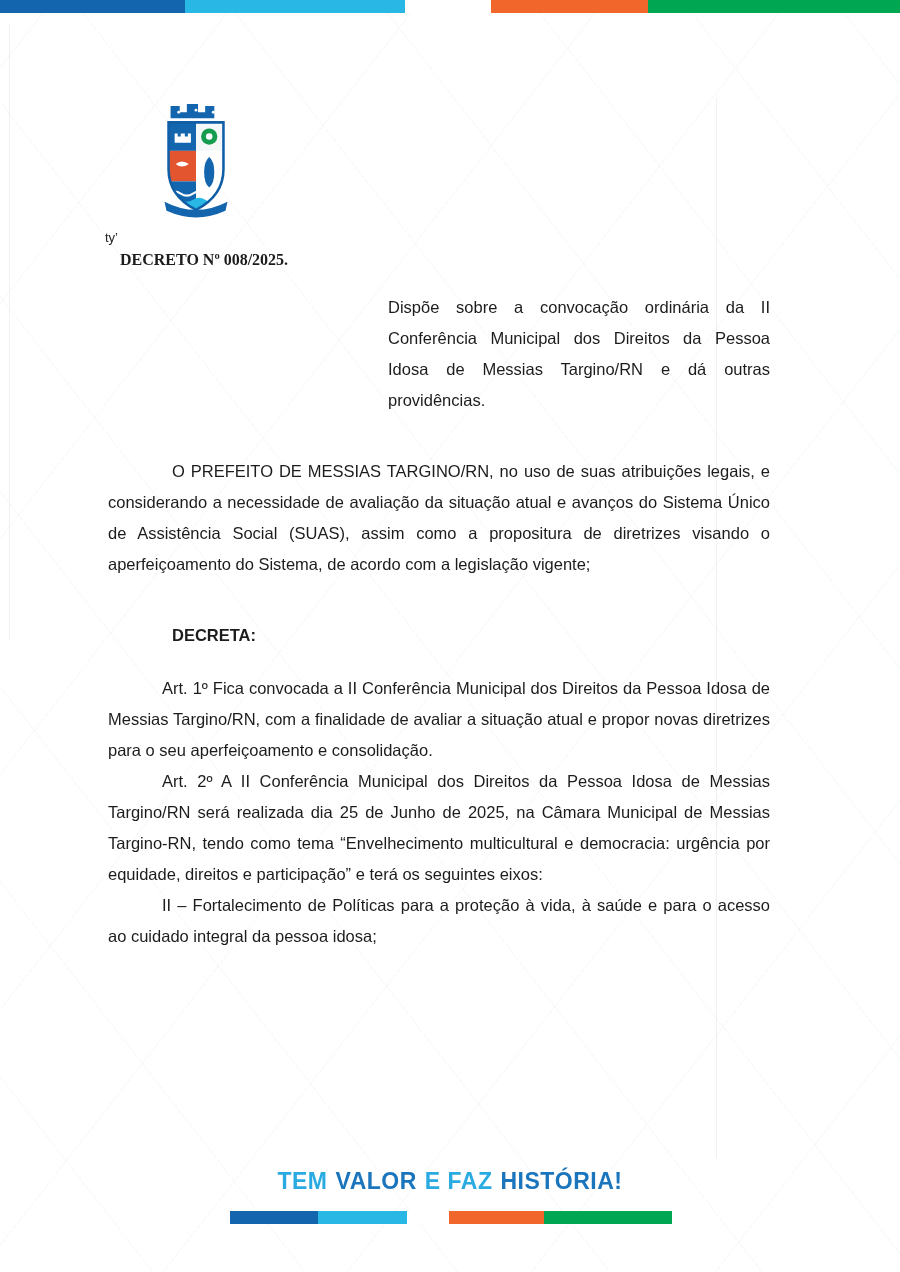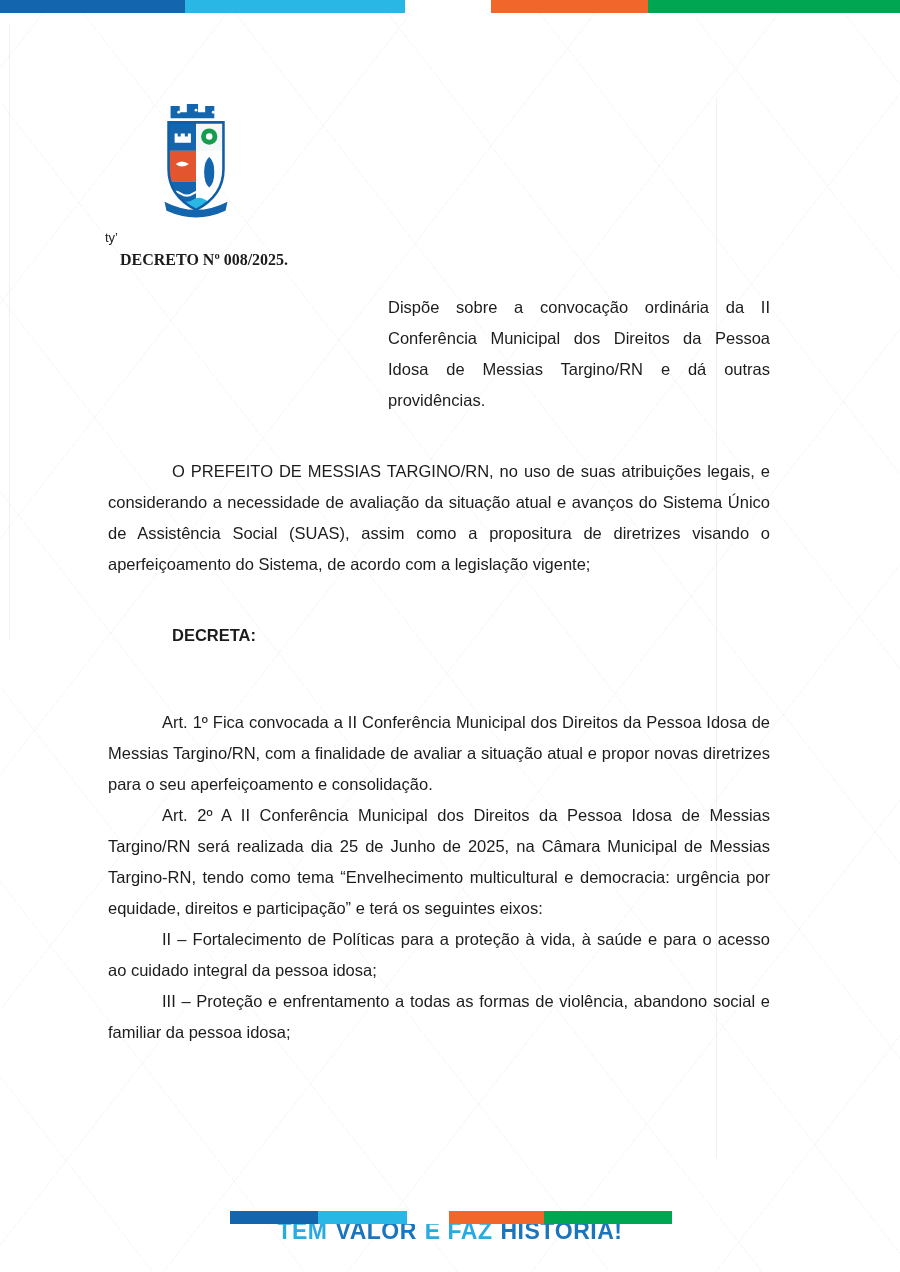--- a/index.html
+++ b/index.html
@@ -47,27 +47,27 @@
   .department { position:absolute; right:180px; top:46px; font-size:19px; font-weight:bold; color:#1c75bc; letter-spacing:0.3px; }
 
   
   .doc { position:absolute; left:108px; width:662px; top:230px; font-size:16.5px; line-height:31px; }
   .stray { font-size:13px; line-height:16px; margin-left:-3px; color:#222; }
   .title { font-family:"Liberation Serif", serif; font-weight:bold; font-size:16px; line-height:24px; margin-left:12px; margin-top:2px; }
   .summary { width:382px; margin-left:280px; margin-top:20px; text-align:justify; }
   .par { text-align:justify; }
   .preamble { margin-top:40px; text-indent:64px; }
   .decreta { margin-top:40px; text-indent:64px; font-weight:bold; }
-  .art1 { margin-top:56px; text-indent:54px; }
+  .art1 { margin-top:22px; text-indent:54px; }
   .art2 { text-indent:54px; }
   .axis { text-indent:54px; }
   b { font-weight:normal; }
 
   
-  .slogan { position:absolute; top:1218px; left:0; width:100%; display:flex; justify-content:center; gap:8px;
+  .slogan { position:absolute; top:1168px; left:0; width:100%; display:flex; justify-content:center; gap:8px;
             font-size:23px; font-weight:bold; letter-spacing:0.5px; }
   .slogan .light { color:#29abe2; }
   .slogan .dark  { color:#1b75bc; }
 </style>
 </head>
 <body>
 
 <div class="page">
 
   <div class="watermark"></div>
@@ -122,21 +122,20 @@
 
     <p class="par preamble"><b>O PREFEITO DE MESSIAS TARGINO/RN,</b><span> no uso de suas atribuições legais, e considerando a necessidade de avaliação da situação atual e avanços do Sistema Único de Assistência Social (SUAS), assim como a propositura de diretrizes visando o aperfeiçoamento do Sistema, de acordo com a legislação vigente;</span></p>
 
     <p class="par decreta">DECRETA:</p>
 
     <p class="par art1"><b>Art. 1º</b><span> Fica convocada a II Conferência Municipal dos Direitos da Pessoa Idosa de Messias Targino/RN, com a finalidade de avaliar a situação atual e propor novas diretrizes para o seu aperfeiçoamento e consolidação.</span></p>
 
     <p class="par art2"><b>Art. 2º</b><span> A II Conferência Municipal dos Direitos da Pessoa Idosa de Messias Targino/RN será realizada dia 25 de Junho de 2025, na Câmara Municipal de Messias Targino-RN, tendo como tema </span><b>“Envelhecimento multicultural e democracia: urgência por equidade, direitos e participação”</b><span> e terá os seguintes eixos:</span></p>
 
     <p class="par axis">II – Fortalecimento de Políticas para a proteção à vida, à saúde e para o acesso ao cuidado integral da pessoa idosa;</p>
-    <p class="par axis">III – Proteção e enfrentamento a todas as formas de violência, abandono social e familiar da pessoa idosa;</p>
   </div>
 
   <div class="slogan">
     <span class="light">TEM</span>
     <span class="dark">VALOR</span>
     <span class="light">E FAZ</span>
     <span class="dark">HISTÓRIA!</span>
   </div>
 
   <div class="footbar">

